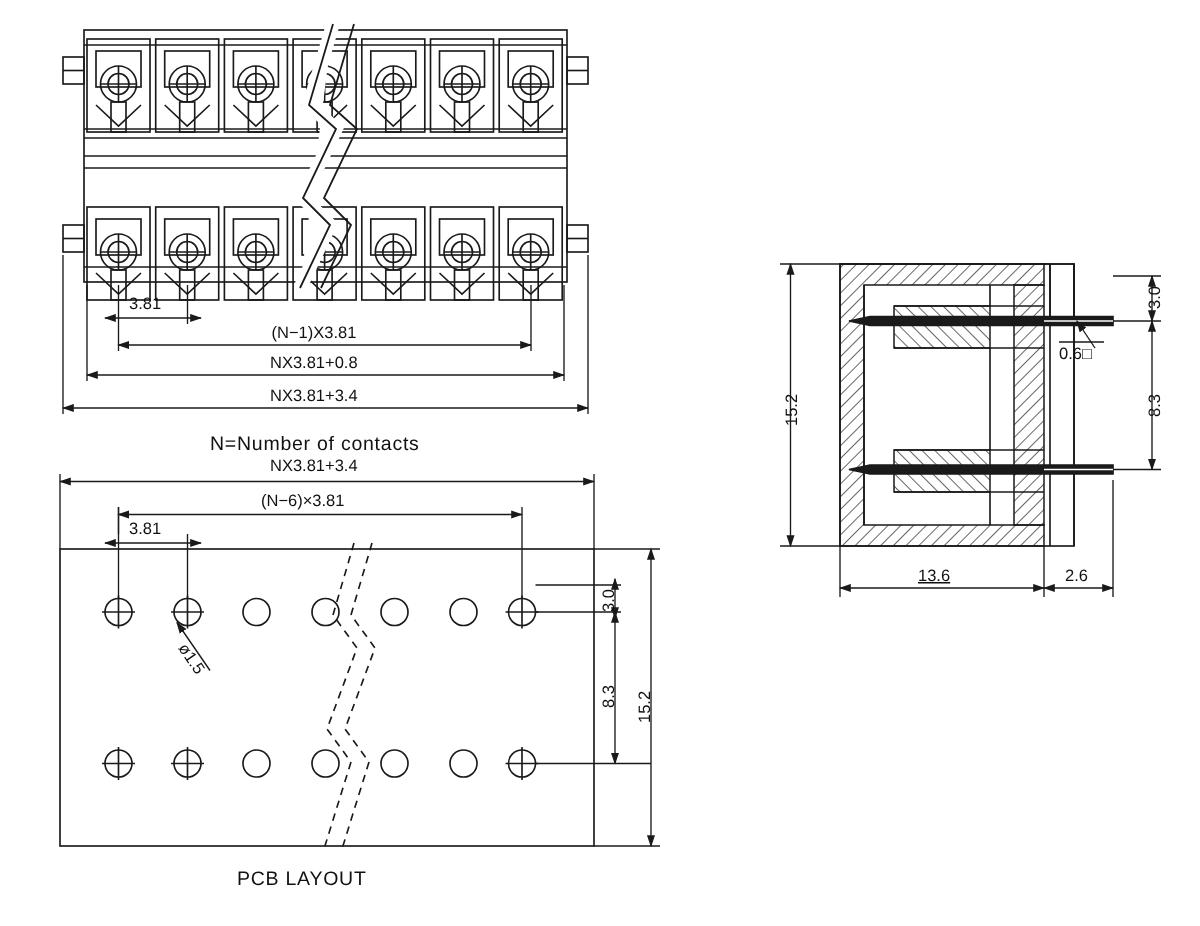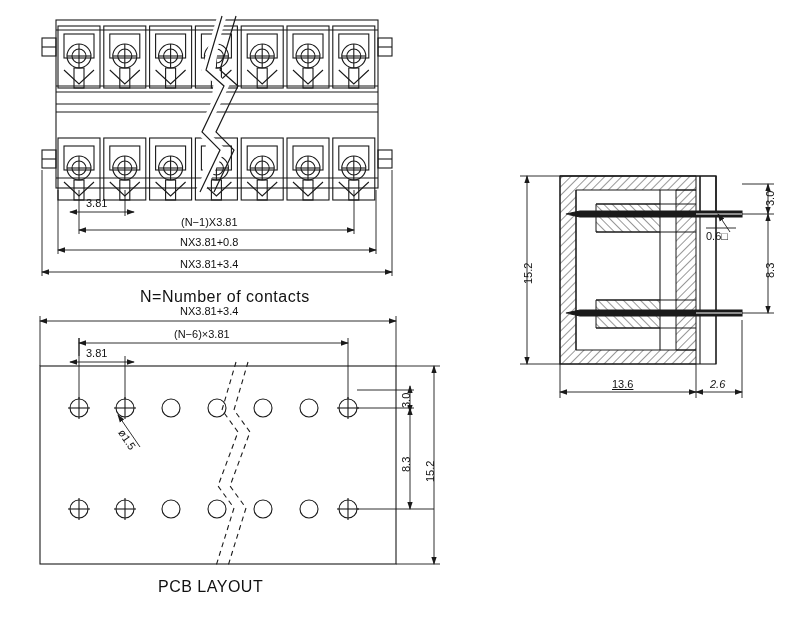--- a/index.html
+++ b/index.html
@@ -8,21 +8,21 @@
     font-family:"Liberation Sans", sans-serif;
     position:relative;overflow:hidden;
   }
   #sheet{position:absolute;left:0;top:0;width:800px;height:617px;}
   .lbl{
     position:absolute;
     font-family:"Liberation Sans", sans-serif;
     font-size:11px;color:#111;white-space:nowrap;
   }
   .lbl.rot{transform-origin:left top;}
-  .caption{font-size:16px;letter-spacing:.5px;}
+  .caption{font-size:13px;letter-spacing:.5px;}
 </style>
 </head>
 <body>
 
 <svg id="sheet" viewBox="0 0 800 617">
   <defs>
     <pattern id="hatch" width="6" height="6" patternUnits="userSpaceOnUse" patternTransform="rotate(45)">
       <line x1="0" y1="0" x2="0" y2="6" stroke="#1a1a1a" stroke-width="0.9"></line>
     </pattern>
     <pattern id="hatch2" width="6" height="6" patternUnits="userSpaceOnUse" patternTransform="rotate(-45)">
@@ -386,13 +386,13 @@
 <div class="lbl rot" style="left:400px;top:408px;transform:rotate(-90deg);">3.0</div>
 <div class="lbl rot" style="left:400px;top:472px;transform:rotate(-90deg);">8.3</div>
 <div class="lbl rot" style="left:424px;top:482px;transform:rotate(-90deg);">15.2</div>
 <div class="lbl caption" style="left:158px;top:578px;">PCB LAYOUT</div>
 
 <div class="lbl rot" style="left:522px;top:284px;transform:rotate(-90deg);">15.2</div>
 <div class="lbl rot" style="left:764px;top:206px;transform:rotate(-90deg);">3.0</div>
 <div class="lbl" style="left:706px;top:230px;">0.6□</div>
 <div class="lbl rot" style="left:764px;top:278px;transform:rotate(-90deg);">8.3</div>
 <div class="lbl" style="left:612px;top:378px;text-decoration:underline;">13.6</div>
-<div class="lbl" style="left:710px;top:378px;font-style:italic;">2.6</div>
+<div class="lbl" style="left:710px;top:378px;">2.6</div>
 
 </body></html>

